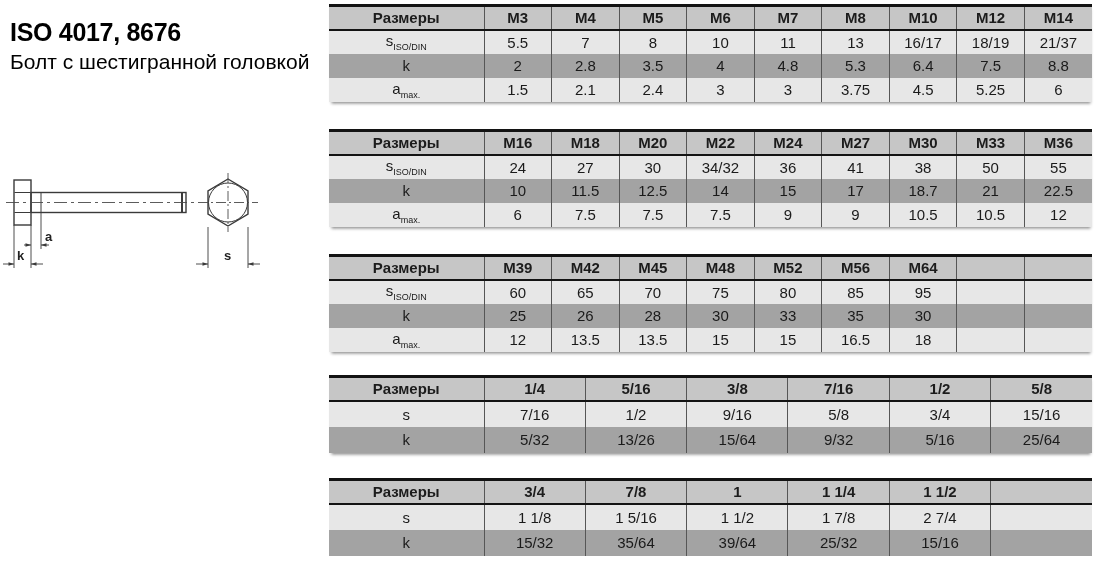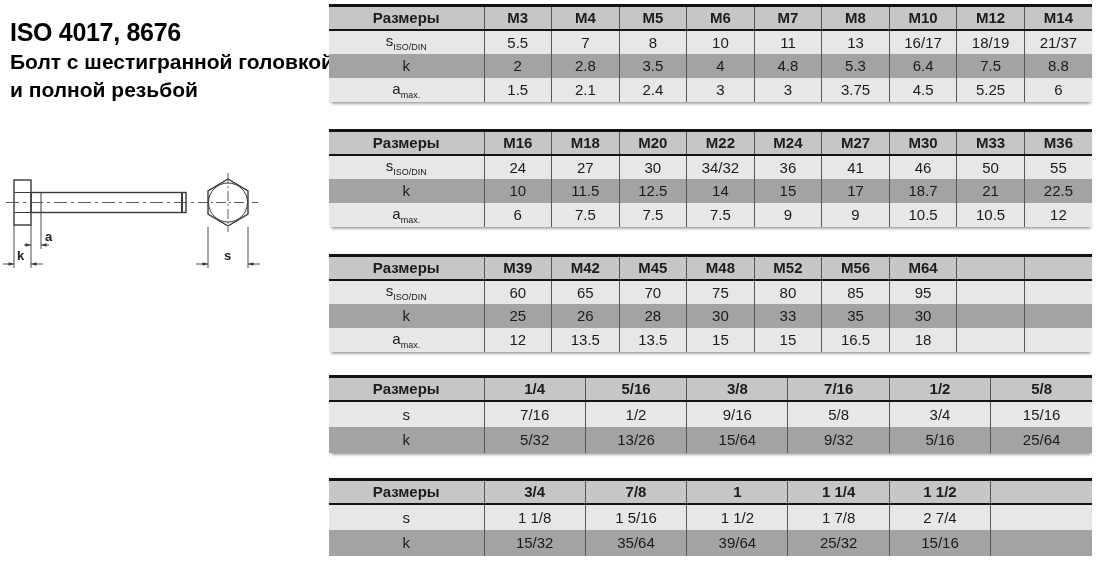--- a/index.html
+++ b/index.html
@@ -2,21 +2,21 @@
 <html><head>
 <meta charset="utf-8">
 <style>
   * { margin: 0; padding: 0; box-sizing: border-box; }
   html, body { width: 1104px; height: 566px; background: #ffffff; overflow: hidden; }
   body { position: relative; font-family: "Liberation Sans", sans-serif; color: #1a1a1a; }
 
   
   .title-block { position: absolute; left: 10px; top: 16px; width: 330px; }
   .std-line { font-size: 25px; font-weight: bold; line-height: 32px; color: #000; letter-spacing: -0.3px; }
-  .desc-line { font-size: 21px; font-weight: bold; line-height: 28px; color: #000; }
+  .desc-line { font-size: 21px; font-weight: normal; line-height: 28px; color: #000; }
 
   
   .diagram { position: absolute; left: 0; top: 163px; width: 290px; height: 175px; }
   .diagram svg { display: block; }
 
   
   .dim-table { position: absolute; left: 329px; width: 763px;
     border-collapse: collapse; table-layout: fixed;
     border-top: 3px solid #131313; background: #a3a3a3;
     font-size: 15px; }
@@ -33,21 +33,20 @@
   .dim-table tbody tr.shade > * { background: #e7e7e7; }
   .row-label sub { font-size: 9px; letter-spacing: 0; }
   .row-label { font-size: 15px; }
 </style>
 </head>
 <body>
 
 <header class="title-block">
   <div class="std-line">ISO 4017, 8676</div>
   <div class="desc-line">Болт с шестигранной головкой</div>
-  <div class="desc-line">и полной резьбой</div>
 </header>
 
 <div class="diagram">
   <svg width="290" height="175" viewBox="0 0 290 175">
     <g stroke="#3a3a3a" fill="none" stroke-width="1.4">
 
       <rect x="14" y="17" width="17" height="45"></rect>
       <path d="M14.5 29.5 H30.5 M14.5 49.5 H30.5" stroke-width="1"></path>
 
       <rect x="31" y="29.5" width="155" height="20"></rect>
@@ -190,21 +189,21 @@
       </thead>
       <tbody>
         <tr class="shade">
           <th class="row-label"><span>s</span><sub>ISO/DIN</sub></th>
           <td>24</td>
           <td>27</td>
           <td>30</td>
           <td>34/32</td>
           <td>36</td>
           <td>41</td>
-          <td>46</td>
+          <td>38</td>
           <td>50</td>
           <td>55</td>
         </tr>
         <tr>
           <th class="row-label"><span>k</span></th>
           <td>10</td>
           <td>11.5</td>
           <td>12.5</td>
           <td>14</td>
           <td>15</td>

